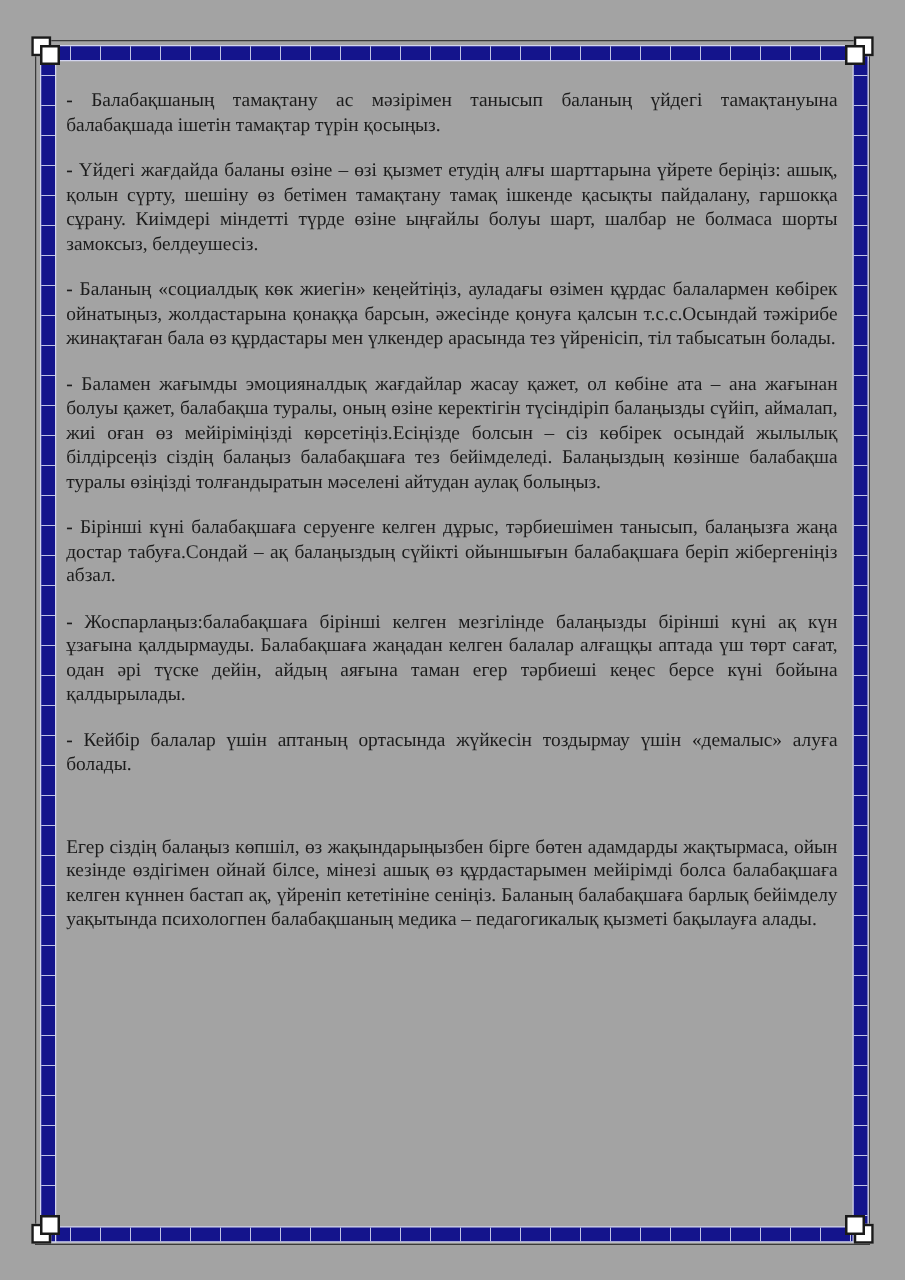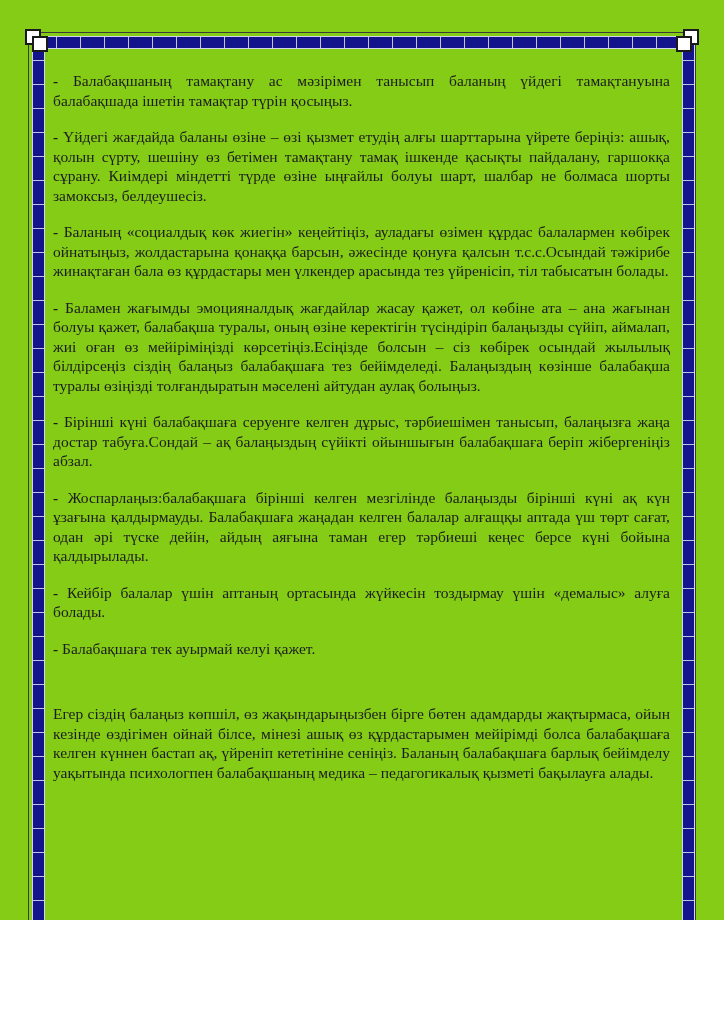--- a/index.html
+++ b/index.html
@@ -3,22 +3,22 @@
 <meta charset="utf-8">
 <style>
   html, body {
     margin: 0;
     padding: 0;
     background: #ffffff;
   }
   .page {
     position: relative;
     width: 724px;
-    height: 920px;
-    background: #84cc16;
+    height: 1024px;
+    background: #a3a3a3;
     overflow: hidden;
     font-family: "Liberation Serif", "DejaVu Serif", serif;
   }
   
   .frame-outline {
     position: absolute;
     left: 28px;
     top: 32px;
     width: 668px;
     height: 964px;
@@ -107,17 +107,16 @@
   <div class="corner-square br2"></div>
 
   <div class="content">
     <p><b class="bullet">- </b><span>Балабақшаның тамақтану ас мәзірімен танысып баланың үйдегі тамақтануына балабақшада ішетін тамақтар түрін қосыңыз.</span></p>
     <p><b class="bullet">- </b><span>Үйдегі жағдайда баланы өзіне – өзі қызмет етудің алғы шарттарына үйрете беріңіз: ашық, қолын сүрту, шешіну өз бетімен тамақтану тамақ ішкенде қасықты пайдалану, гаршокқа сұрану. Киімдері міндетті түрде өзіне ыңғайлы болуы шарт, шалбар не болмаса шорты замоксыз, белдеушесіз.</span></p>
     <p><b class="bullet">- </b><span>Баланың «социалдық көк жиегін» кеңейтіңіз, ауладағы өзімен құрдас балалармен көбірек ойнатыңыз, жолдастарына қонаққа барсын, әжесінде қонуға қалсын т.с.с.Осындай тәжірибе жинақтаған бала өз құрдастары мен үлкендер арасында тез үйренісіп, тіл табысатын болады.</span></p>
     <p><b class="bullet">- </b><span>Баламен жағымды эмоцияналдық жағдайлар жасау қажет, ол көбіне ата – ана жағынан болуы қажет, балабақша туралы, оның өзіне керектігін түсіндіріп балаңызды сүйіп, аймалап, жиі оған өз мейіріміңізді көрсетіңіз.Есіңізде болсын – сіз көбірек осындай жылылық білдірсеңіз сіздің балаңыз балабақшаға тез бейімделеді. Балаңыздың көзінше балабақша туралы өзіңізді толғандыратын мәселені айтудан аулақ болыңыз.</span></p>
     <p><b class="bullet">- </b><span>Бірінші күні балабақшаға серуенге келген дұрыс, тәрбиешімен танысып, балаңызға жаңа достар табуға.Сондай – ақ балаңыздың сүйікті ойыншығын балабақшаға беріп жібергеніңіз абзал.</span></p>
     <p><b class="bullet">- </b><span>Жоспарлаңыз:балабақшаға бірінші келген мезгілінде балаңызды бірінші күні ақ күн ұзағына қалдырмауды. Балабақшаға жаңадан келген балалар алғащқы аптада үш төрт сағат, одан әрі түске дейін, айдың аяғына таман егер тәрбиеші кеңес берсе күні бойына қалдырылады.</span></p>
     <p><b class="bullet">- </b><span>Кейбір балалар үшін аптаның ортасында жүйкесін тоздырмау үшін «демалыс» алуға болады.</span></p>
-    <p><b class="bullet">- </b><span>Балабақшаға тек ауырмай келуі қажет.</span></p>
     <p><b class="bullet"></b><span>Егер сіздің балаңыз көпшіл, өз жақындарыңызбен бірге бөтен адамдарды жақтырмаса, ойын кезінде өздігімен ойнай білсе, мінезі ашық өз құрдастарымен мейірімді болса балабақшаға келген күннен бастап ақ, үйреніп кететініне сеніңіз. Баланың балабақшаға барлық бейімделу уақытында психологпен балабақшаның медика – педагогикалық қызметі бақылауға алады.</span></p>
   </div>
 
 </div>
 
 </body></html>

